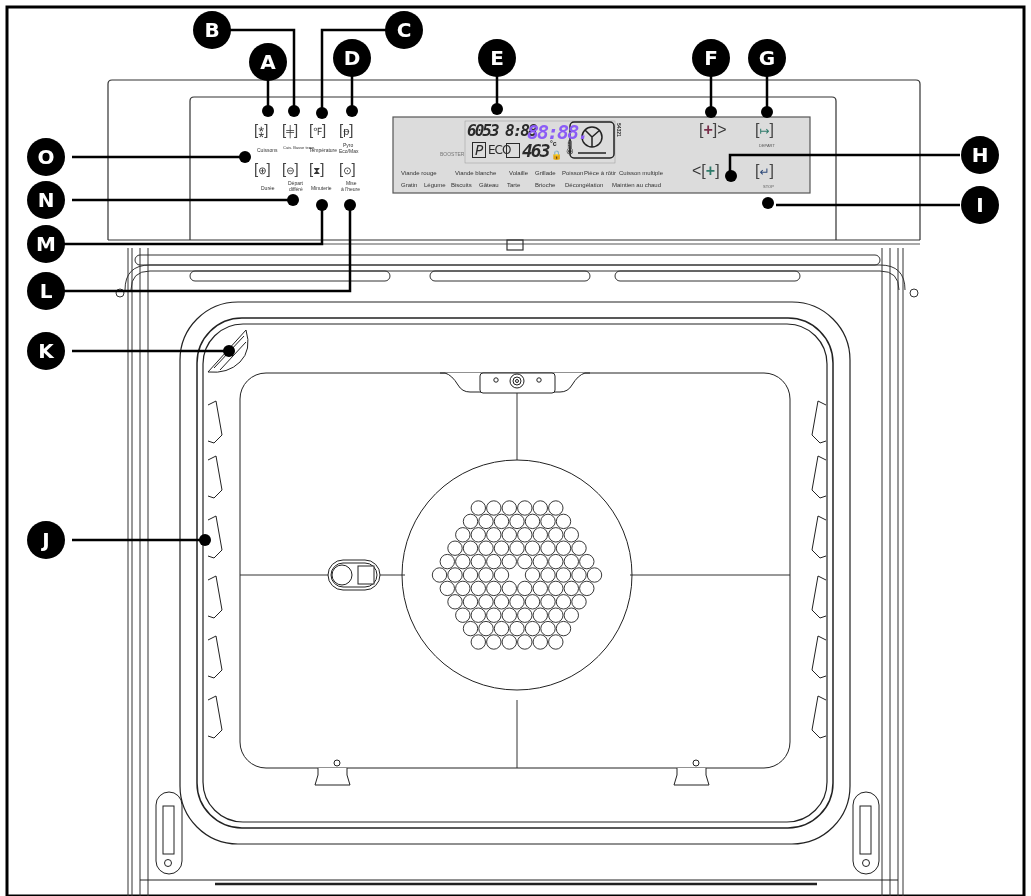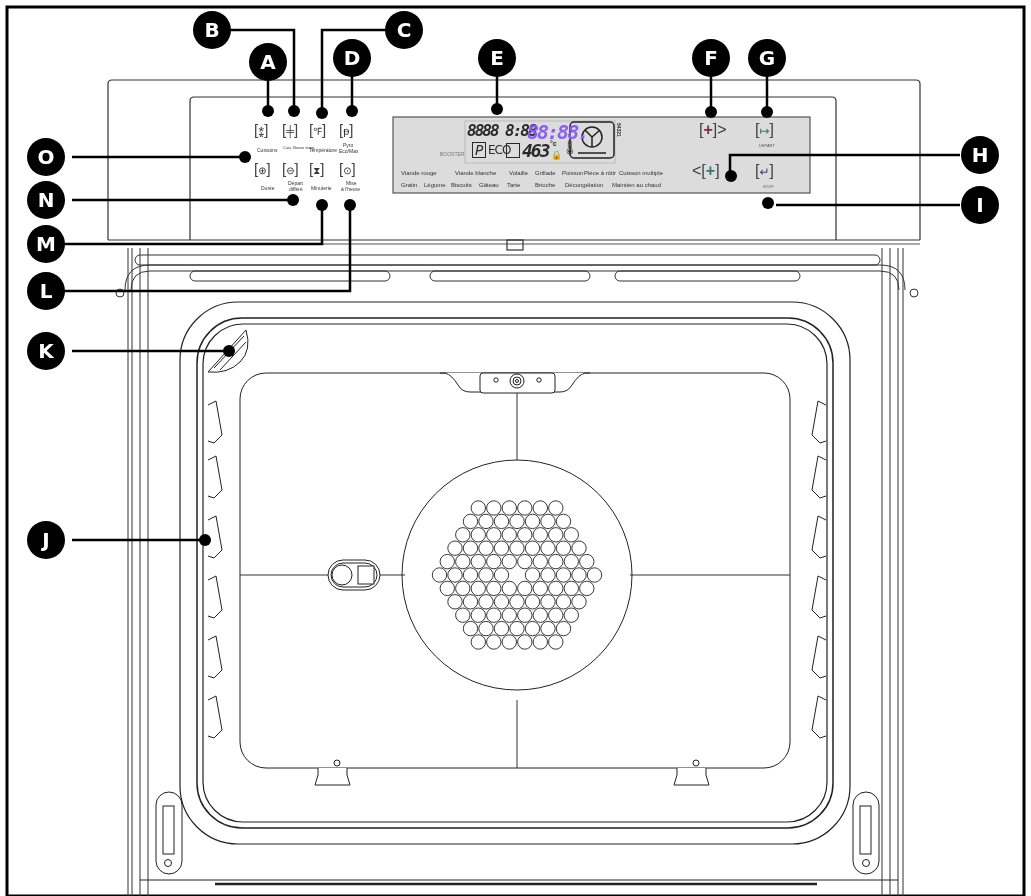--- a/index.html
+++ b/index.html
@@ -364,21 +364,21 @@
   <span style="left:339px;top:160px;font-size:15px;color:#444;">[<span style="position:static;font-size:10px;">⊙</span>]</span>
 
   <span style="left:261px;top:185px;font-size:5px;">Durée</span>
   <span style="left:288px;top:180px;font-size:5px;">Départ</span>
   <span style="left:289px;top:186px;font-size:5px;">différé</span>
   <span style="left:311px;top:185px;font-size:5px;">Minuterie</span>
   <span style="left:346px;top:180px;font-size:5px;">Mise</span>
   <span style="left:341px;top:186px;font-size:5px;">à l'heure</span>
 
   <span style="left:440px;top:151px;font-size:5px;color:#777;">BOOSTER</span>
-  <span class="lcd" style="left:467px;top:121px;font-size:16px;font-family:'DejaVu Sans Mono',monospace;font-weight:bold;font-style:italic;color:#2a2a2a;letter-spacing:-2px;">8888</span>
+  <span class="lcd" style="left:467px;top:121px;font-size:16px;font-family:'DejaVu Sans Mono',monospace;font-weight:bold;font-style:italic;color:#2a2a2a;letter-spacing:-2px;">6053</span>
   <span style="left:505px;top:121px;font-size:16px;font-family:'DejaVu Sans Mono',monospace;font-weight:bold;font-style:italic;color:#2a2a2a;letter-spacing:-2px;">8:88</span>
   <span style="left:527px;top:120px;font-size:20px;font-family:'DejaVu Sans Mono',monospace;font-weight:bold;font-style:italic;color:#8b5cf6;letter-spacing:-2px;">88:88.</span>
   <span style="left:472px;top:142px;font-size:14px;font-family:'DejaVu Sans Mono',monospace;font-style:italic;color:#2a2a2a;border:1px solid #2a2a2a;padding:0 2px;line-height:14px;">P</span>
   <span style="left:488px;top:143px;font-size:12px;font-family:'DejaVu Sans',sans-serif;color:#2a2a2a;letter-spacing:-1px;">ECO</span>
   <span style="left:506px;top:143px;width:12px;height:13px;border:1.5px solid #2a2a2a;"></span>
   <span style="left:522px;top:140px;font-size:18px;font-family:'DejaVu Sans Mono',monospace;font-weight:bold;font-style:italic;color:#2a2a2a;letter-spacing:-2px;">463</span>
   <span style="left:550px;top:140px;font-size:7px;color:#2a2a2a;font-weight:bold;">°c</span>
   <span style="left:551px;top:150px;font-size:9px;color:#2a2a2a;">🔒</span>
   <span style="left:561px;top:139px;font-size:14px;color:#2a2a2a;">🌡</span>
   <span style="left:616px;top:123px;font-size:5px;color:#2a2a2a;writing-mode:vertical-rl;font-weight:bold;">54321</span>

